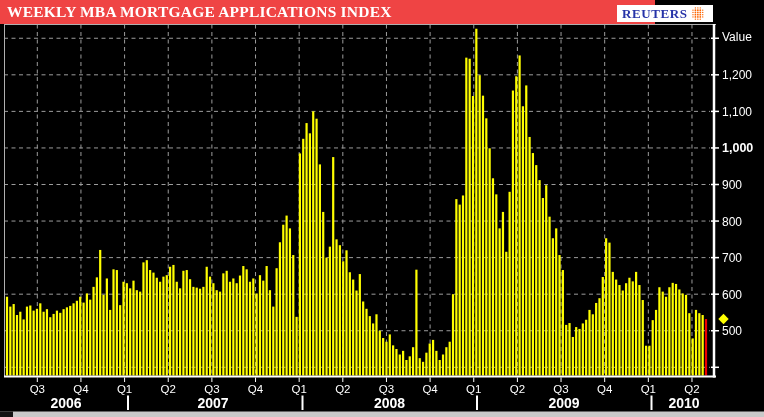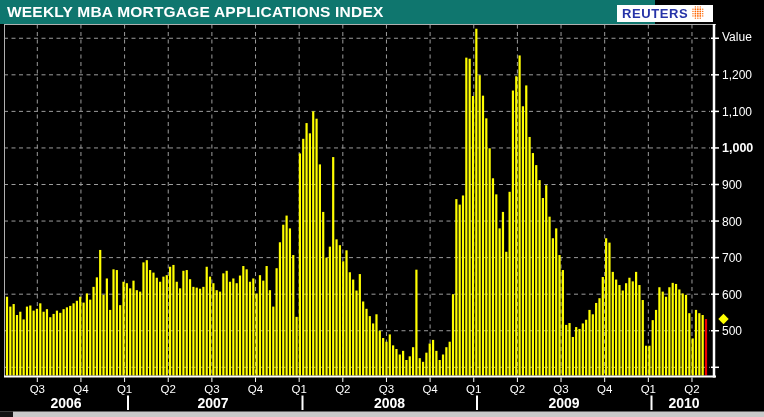--- a/index.html
+++ b/index.html
@@ -1,22 +1,22 @@
 <!DOCTYPE html>
 <html><head>
 <meta charset="utf-8">
 <style>
   html,body{margin:0;padding:0;background:#000;}
   body{width:764px;height:417px;overflow:hidden;font-family:"Liberation Sans",sans-serif;}
   .stage{position:relative;width:764px;height:417px;background:#000;}
   #chart-svg{position:absolute;left:0;top:0;}
   #chart-svg text{fill:#ffffff;font-family:"Liberation Sans",sans-serif;}
-  .titlebar{position:absolute;left:0;top:0;width:655px;height:24px;background:#0f766e;}
+  .titlebar{position:absolute;left:0;top:0;width:655px;height:24px;background:#ef4444;font-family:Liberation Serif, serif;}
   .page-title{position:absolute;left:7px;top:3px;color:#ffffff;font-size:15.5px;font-weight:bold;letter-spacing:0.2px;white-space:nowrap;}
-  .reuters-logo{position:absolute;left:617px;top:5px;width:96px;height:17px;background:#ffffff;display:flex;}
+  .reuters-logo{position:absolute;left:617px;top:5px;width:96px;height:17px;background:#ffffff;display:flex;align-items:center;}
   .reuters-text{margin-left:5px;color:#2633a8;font-size:13px;font-weight:bold;letter-spacing:0.6px;line-height:17px;}
   .reuters-globe{margin-left:3px;width:15px;height:15px;display:block;}
 </style>
 </head>
 <body>
 
 <div class="stage">
   <svg id="chart-svg" width="764" height="417" viewBox="0 0 764 417">
       <line x1="4" y1="367.3" x2="710" y2="367.3" stroke="#9c9c9c" stroke-width="1" stroke-dasharray="4 3.5"></line>
       <line x1="4" y1="330.74" x2="710" y2="330.74" stroke="#9c9c9c" stroke-width="1" stroke-dasharray="4 3.5"></line>

